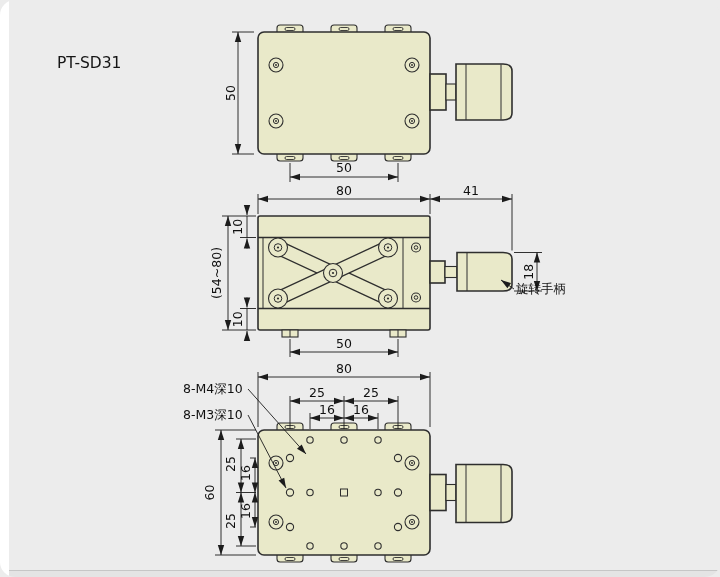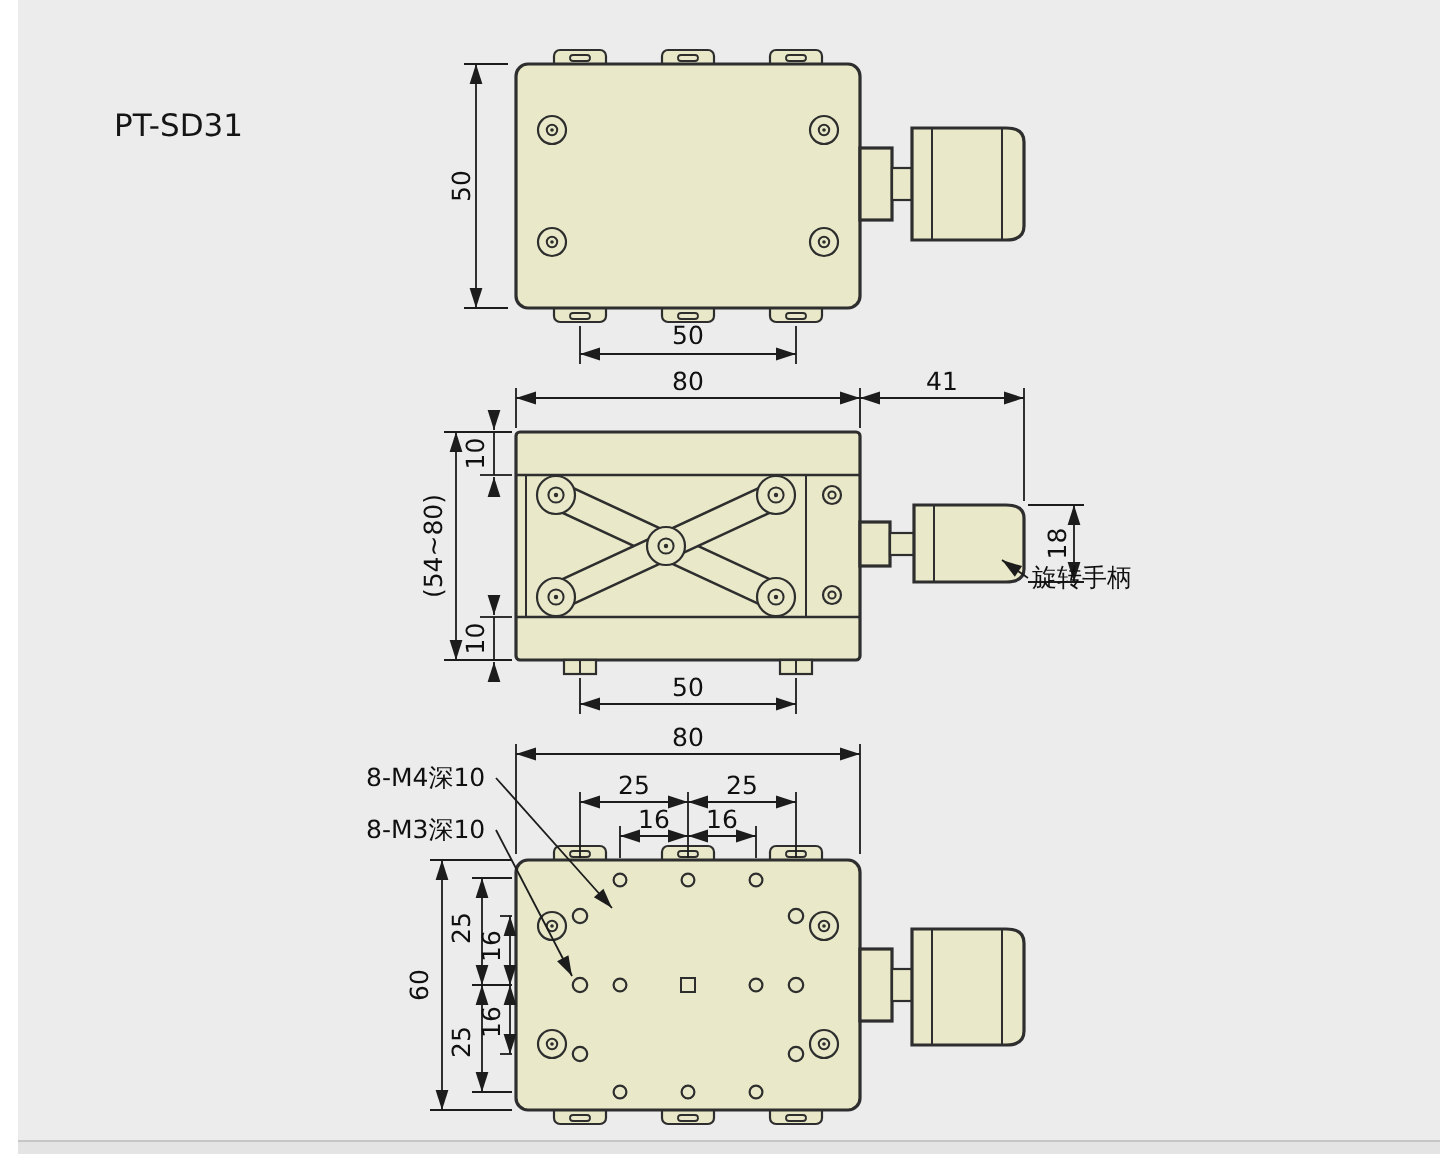--- a/index.html
+++ b/index.html
@@ -1,16 +1,16 @@
 <!DOCTYPE html>
 <html><head>
 <meta charset="utf-8">
 <style>
   html,body{margin:0;padding:0;background:#ececec;font-family:"DejaVu Sans",sans-serif;}
-  .stage{position:relative;width:720px;height:577px;background:#ececec;overflow:hidden;}
+  .stage{position:relative;width:720px;height:577px;background:#ececec;overflow:hidden;border-radius:15px;}
   svg{display:block;}
   .part{fill:#e9e9c9;stroke:#2e2e2e;stroke-width:1.6;}
   .part-thin{fill:#e9e9c9;stroke:#2e2e2e;stroke-width:1.1;}
   .bar{fill:#e9e9c9;stroke:#2e2e2e;stroke-width:1.3;}
   .edge{fill:none;stroke:#2e2e2e;stroke-width:1.3;}
   .thin{fill:none;stroke:#2e2e2e;stroke-width:1;}
   .slot{fill:none;stroke:#2e2e2e;stroke-width:0.9;}
   .dim{stroke:#1c1c1c;stroke-width:0.9;fill:none;}
   .dimtext{font-family:"DejaVu Sans",sans-serif;font-size:12.5px;fill:#101010;text-anchor:middle;}
   .lefttext{text-anchor:start;}

